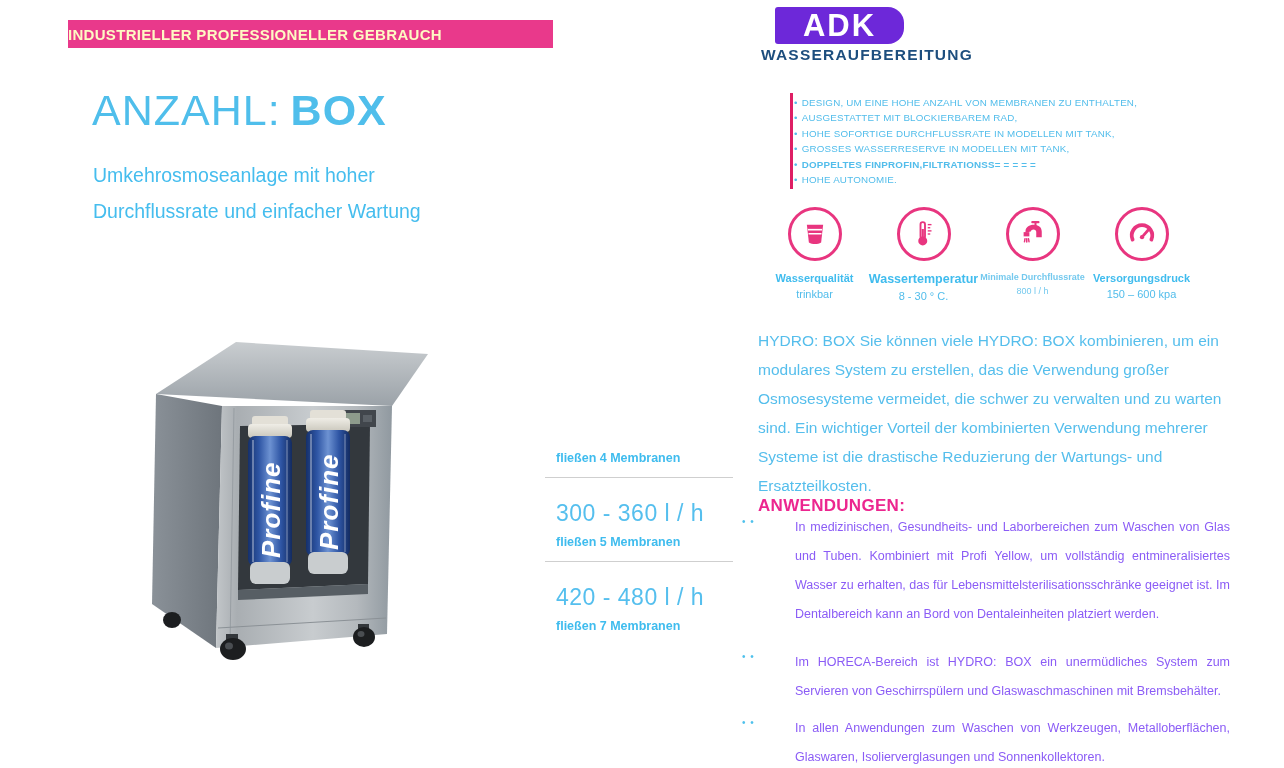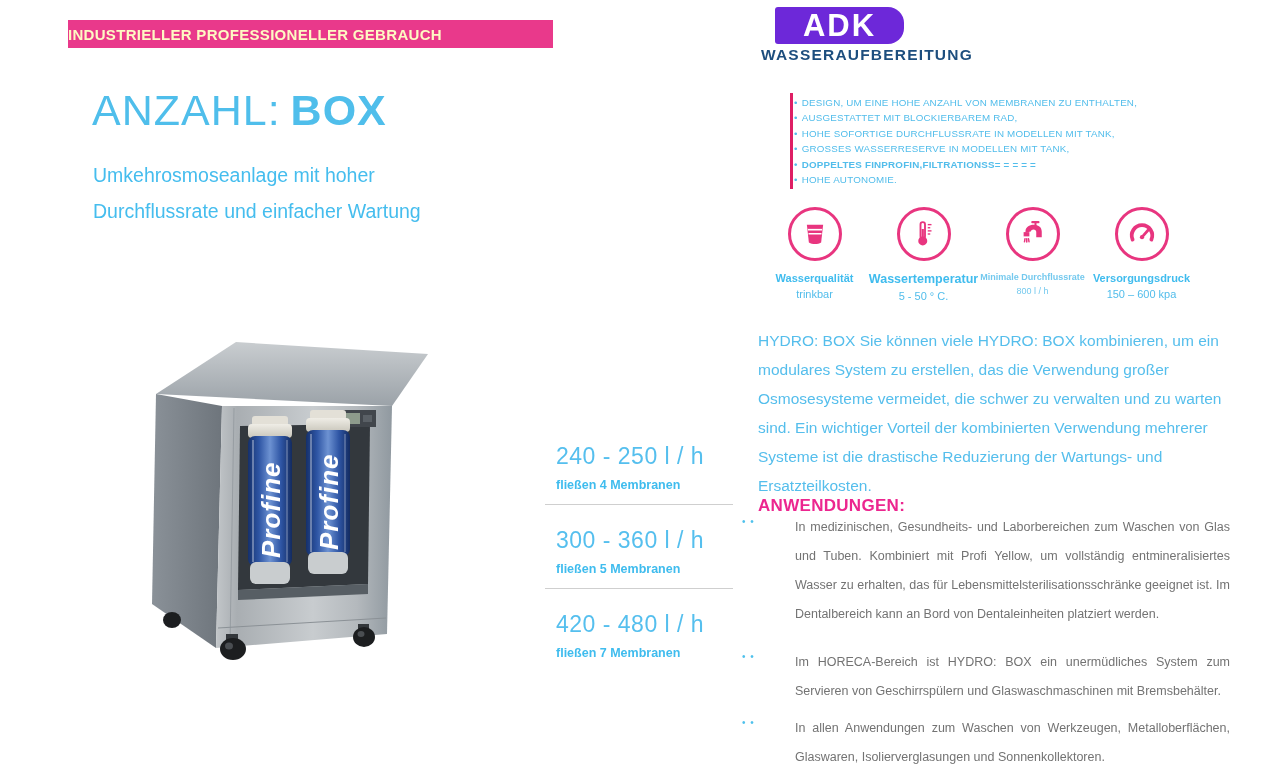--- a/index.html
+++ b/index.html
@@ -69,21 +69,21 @@
     font-size:15.5px; line-height:29px; color:#55beec;
   }
   .desc .u { }
 
   .apps-h {
     position:absolute; left:758px; top:496px; margin:0;
     font-size:17px; font-weight:bold; color:#ec268f; letter-spacing:.3px;
   }
   .app { position:absolute; left:742px; width:488px; display:flex; }
   .app-b { width:53px; flex:none; font-size:10px; color:#4fc1ec; letter-spacing:1px; padding-top:3px; }
-  .app-t { margin:0; flex:1; font-size:12.5px; line-height:29px; color:#737373; text-align:justify; }
+  .app-t { margin:0; flex:1; font-size:12.5px; line-height:29px; color:#8b5cf6; text-align:justify; }
   .app1 { top:513px; }
   .app2 { top:648px; }
   .app3 { top:714px; }
 </style>
 </head>
 <body>
 
 <div class="page">
 
   <div class="banner">
@@ -163,21 +163,20 @@
       <ellipse cx="103" cy="321" rx="13" ry="11"></ellipse>
       <ellipse cx="99" cy="318" rx="4" ry="3.5" fill="#4a4e52"></ellipse>
       <rect x="228" y="296" width="11" height="9" fill="#33373b"></rect>
       <ellipse cx="234" cy="309" rx="11" ry="10"></ellipse>
       <ellipse cx="231" cy="306" rx="3.5" ry="3" fill="#4a4e52"></ellipse>
       <ellipse cx="42" cy="292" rx="9" ry="8"></ellipse>
     </g>
   </svg>
 
   <div class="flow">
-    <p class="fr">240 - 250 l / h</p>
     <div class="fl">fließen 4 Membranen</div>
     <hr class="fsep">
     <p class="fr">300 - 360 l / h</p>
     <div class="fl">fließen 5 Membranen</div>
     <hr class="fsep">
     <p class="fr">420 - 480 l / h</p>
     <div class="fl">fließen 7 Membranen</div>
   </div>
 
   <div class="logo-box">
@@ -216,21 +215,21 @@
           <line x1="11" y1="8" x2="11" y2="16" stroke="#e8357f" stroke-width="1.8"></line>
           <g stroke="#e8357f" stroke-width="1.1">
             <line x1="15" y1="4.5" x2="18" y2="4.5"></line>
               <line x1="15" y1="7" x2="17" y2="7"></line>
             <line x1="15" y1="9.5" x2="18" y2="9.5"></line>
               <line x1="15" y1="12" x2="17" y2="12"></line>
           </g>
         </svg>
       </div>
       <div class="spec-title">Wassertemperatur</div>
-      <div class="spec-value">5 - 50 ° C.</div>
+      <div class="spec-value">8 - 30 ° C.</div>
     </div>
 
     <div class="spec small">
       <div class="circle">
         <svg width="30" height="30" viewBox="0 0 24 24" fill="#e8357f">
           <rect x="10.6" y="1.6" width="6.6" height="1.7" rx="0.8"></rect>
           <rect x="13.2" y="3.2" width="1.6" height="2.8"></rect>
           <path d="M6,11 v-1.2 c0,-3.4 3,-5.3 6.6,-5.3 c3.4,0 6.4,1.7 6.4,5.5 v4.5 h-4.4 v-4.1 c0,-1.2 -0.9,-2 -2.2,-2 c-1.1,0 -1.9,0.6 -2.2,1.6 z"></path>
           <rect x="4.5" y="10.5" width="4.6" height="3.4"></rect>
           <g stroke="#e8357f" stroke-width="1.2" fill="none" stroke-linecap="round">

